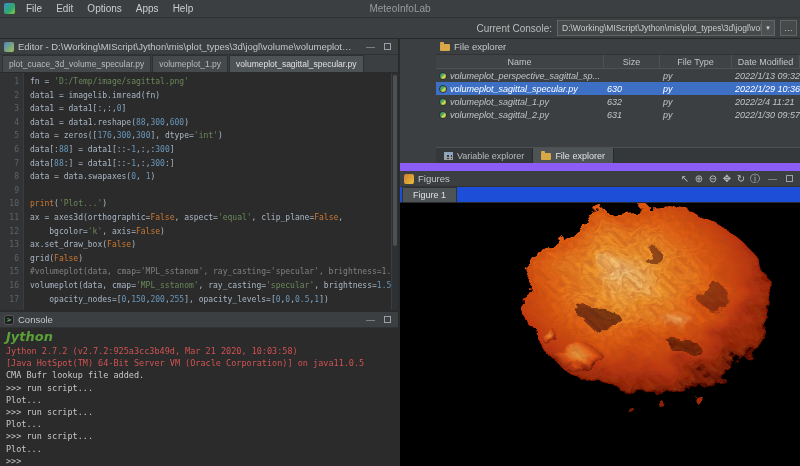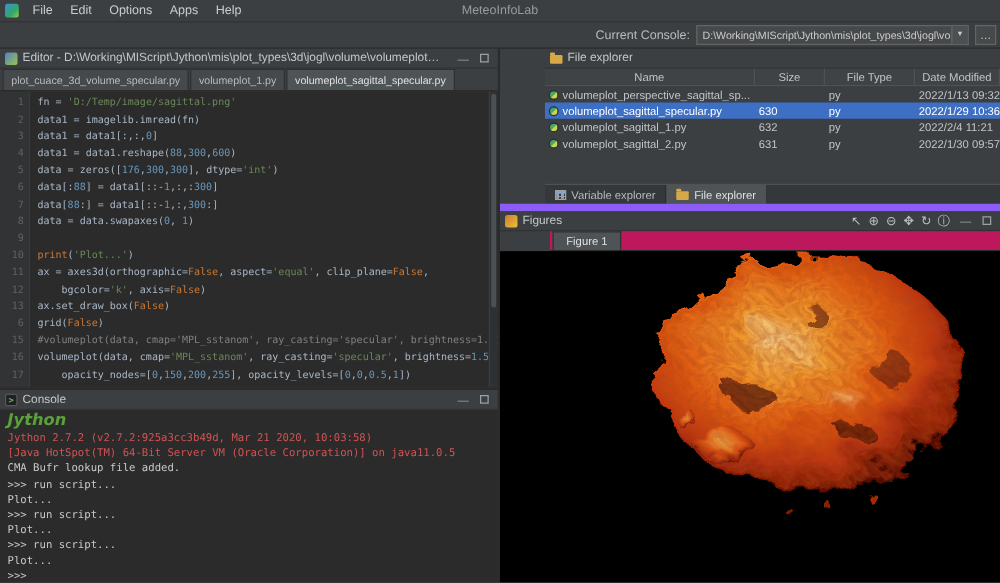--- a/index.html
+++ b/index.html
@@ -73,40 +73,40 @@
   .con-logo{color:#5ba139;font:italic bold 13px "DejaVu Sans",sans-serif;height:16px;line-height:16px;}
   .con-err{color:#d25252;} .con-out{color:#c8c8c8;}
 
   
   .fx-panel{height:124px;flex:none;display:flex;flex-direction:column;padding-left:36px;}
   .fx-thead{display:flex;height:14px;background:#3f4345;border-bottom:1px solid #515151;
     font-size:9px;color:#c0c4c8;flex:none;text-align:right;}
   .fx-hcol{border-right:1px solid #515151;display:flex;align-items:center;justify-content:center;overflow:hidden;}
   .w-name{width:168px;flex:none;} .w-size{width:56px;flex:none;} .w-type{width:72px;flex:none;} .w-date{flex:1;}
   .fx-body{flex:1;overflow:hidden;background:#3c3f41;}
-  .frow{display:flex;height:13px;font-size:9px;color:#c0c4c8;align-items:center;}
+  .frow{display:flex;height:13px;font-size:9px;color:#c0c4c8;align-items:center;font-style:italic;}
   .frow.selected{background:#3d6fc4;color:#fff;}
   .fc{padding:0 3px;white-space:nowrap;overflow:hidden;}
   .fc.name{display:flex;gap:3px;align-items:center;}
   .pyicon{width:8px;height:8px;border-radius:50%;flex:none;
     background:linear-gradient(135deg,#4aa56a 45%,#c9d64a 55%);border:1px solid #2d2f31;}
   .fx-tabs{height:16px;flex:none;display:flex;background:#35383a;border-top:1px solid #515151;align-items:stretch;}
   .fx-tab{display:flex;align-items:center;gap:4px;padding:0 8px;font-size:9px;color:#b7bbbe;border-right:1px solid #2b2b2b;}
   .fx-tab.active{background:#4e5356;color:#e0e0e0;}
   .grid-icon{width:9px;height:8px;flex:none;background:
     linear-gradient(#7fa9d6,#7fa9d6) 0 0/100% 2px no-repeat,
     repeating-linear-gradient(90deg,#9aa0a5 0 2px,transparent 2px 4px),
     repeating-linear-gradient(#9aa0a5 0 1px,transparent 1px 4px);border:1px solid #9aa0a5;}
 
   
-  .figures-panel{flex:1;display:flex;flex-direction:column;border-top:6px solid #8b5cf6;min-height:0;}
+  .figures-panel{flex:1;display:flex;flex-direction:column;border-top:8px solid #8b5cf6;min-height:0;}
   .ficon{width:14px;height:13px;display:flex;align-items:center;justify-content:center;
     color:#b9bec2;font-size:10px;flex:none;}
-  .fig-tabbar{height:16px;background:#be185d;border-bottom:1px solid #2b2b2b;display:flex;
-    align-items:flex-end;padding-left:2px;flex:none;margin-left:40px;}
+  .fig-tabbar{height:16px;background:#1d4ed8;border-bottom:1px solid #2b2b2b;display:flex;
+    align-items:flex-end;padding-left:2px;flex:none;}
   .fig-tab{background:#4e5356;font-size:9px;padding:2px 10px;border:1px solid #2e3133;border-bottom:none;color:#e0e0e0;}
   .fig-canvas{flex:1;background:#000;position:relative;overflow:hidden;min-height:0;}
   .fig-canvas svg{position:absolute;inset:0;width:100%;height:100%;}
 </style>
 </head>
 <body>
 
 <div class="app">
 
   <div class="menubar">

